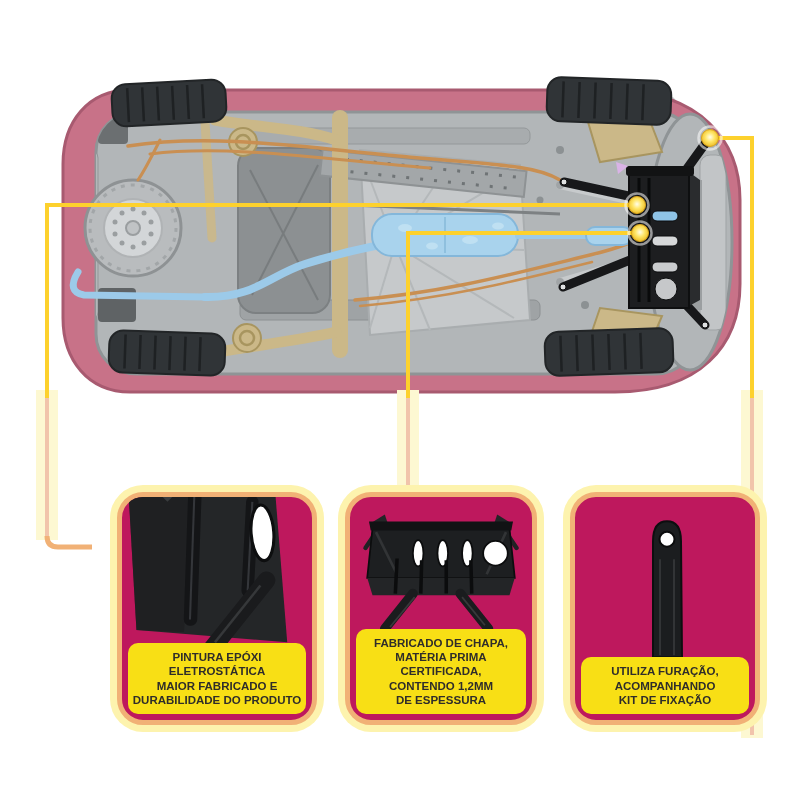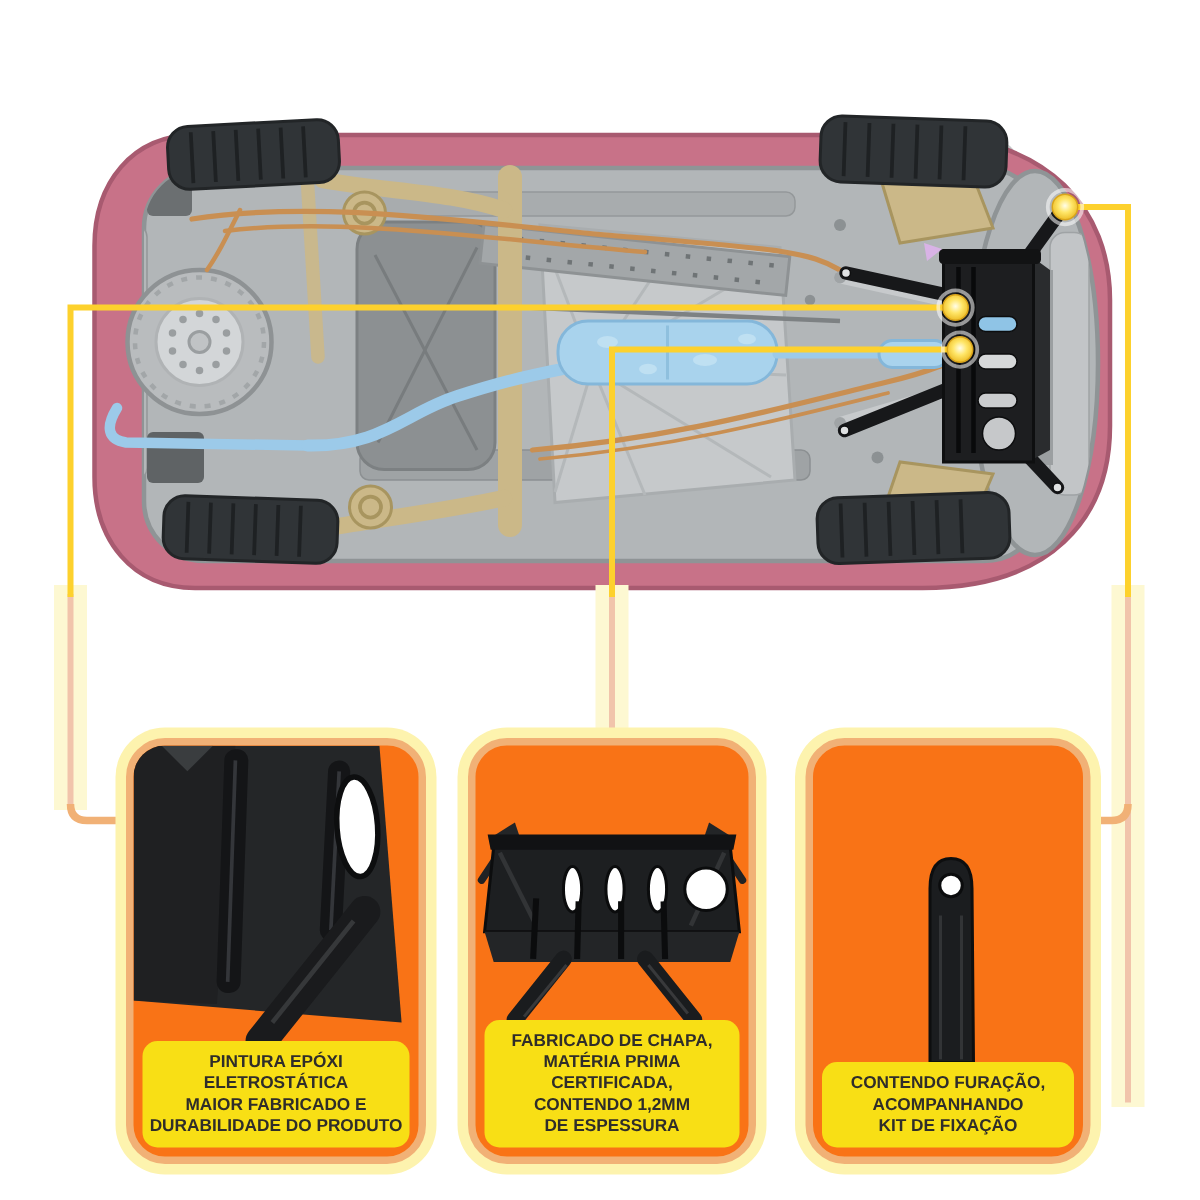--- a/index.html
+++ b/index.html
@@ -25,24 +25,24 @@
   .s-tan{stroke:var(--frame-tan,#cbb888);fill:none;stroke-linecap:round;}
   .s-copper{stroke:var(--copper,#c98f52);fill:none;stroke-linecap:round;}
   .f-tire{fill:var(--tire-black,#303437);stroke:#222527;stroke-width:2;}
   .f-plate{fill:var(--plate-black,#1d1e20);stroke:#0e0f10;stroke-width:2;}
   .s-strap{stroke:#17181a;fill:none;stroke-linecap:round;}
   .s-yellow{stroke:var(--callout-yellow,#fdd12d);fill:none;}
   .s-faded{stroke:var(--callout-faded,#f1c4ab);fill:none;}
   .s-glow{stroke:var(--callout-glow,#fdf8d2);fill:none;}
   .s-conn{stroke:var(--card-border,#f1b176);fill:none;}
 
-  .card{position:absolute;top:492px;height:284px;background:#f97316;box-sizing:border-box;
+  .card{position:absolute;top:492px;height:233px;background:#be185d;box-sizing:border-box;
         border:5px solid var(--card-border,#f1b176);border-radius:26px;
         box-shadow:0 0 0 7px var(--card-glow,#fdf3ae);
-        display:flex;flex-direction:column;overflow:hidden;z-index:2;}
+        display:flex;flex-direction:column;overflow:hidden;z-index:2;margin-left:33px;}
   .card-1{left:84px;width:200px;}
   .card-2{left:312px;width:192px;}
   .card-3{left:537px;width:190px;}
   .card-img{flex:1 1 auto;overflow:hidden;display:flex;align-items:stretch;}
   .card-img svg{width:100%;height:100%;}
   .card-label{flex:0 0 auto;margin:0 6px 6px;background:var(--label-yellow,#f8df15);
         border-radius:10px;color:var(--label-text,#2f2d2a);
         font-weight:bold;font-size:11.5px;line-height:1.24;text-align:center;
         padding:7px 2px;white-space:pre-line;}
 </style>
@@ -341,18 +341,18 @@
 
   <div class="card card-3">
     <div class="card-img">
       <svg viewBox="0 0 180 150" preserveAspectRatio="xMidYMax meet">
         <path d="M 78,150 L 78,34 Q 78,14 92,14 Q 106,14 106,34 L 107,150 Z" fill="#1b1d1f" stroke="#0d0e0f" stroke-width="2"></path>
         <circle cx="92" cy="32" r="7.5" fill="#ffffff" stroke="#0b0c0d" stroke-width="2"></circle>
         <line x1="85" y1="52" x2="85" y2="148" stroke="#323436" stroke-width="2"></line>
         <line x1="99" y1="52" x2="99" y2="148" stroke="#323436" stroke-width="2"></line>
       </svg>
     </div>
-    <div class="card-label">CONTENDO FURAÇÃO,
+    <div class="card-label">UTILIZA FURAÇÃO,
 ACOMPANHANDO
 KIT DE FIXAÇÃO</div>
   </div>
 
 </div>
 
 </body></html>

